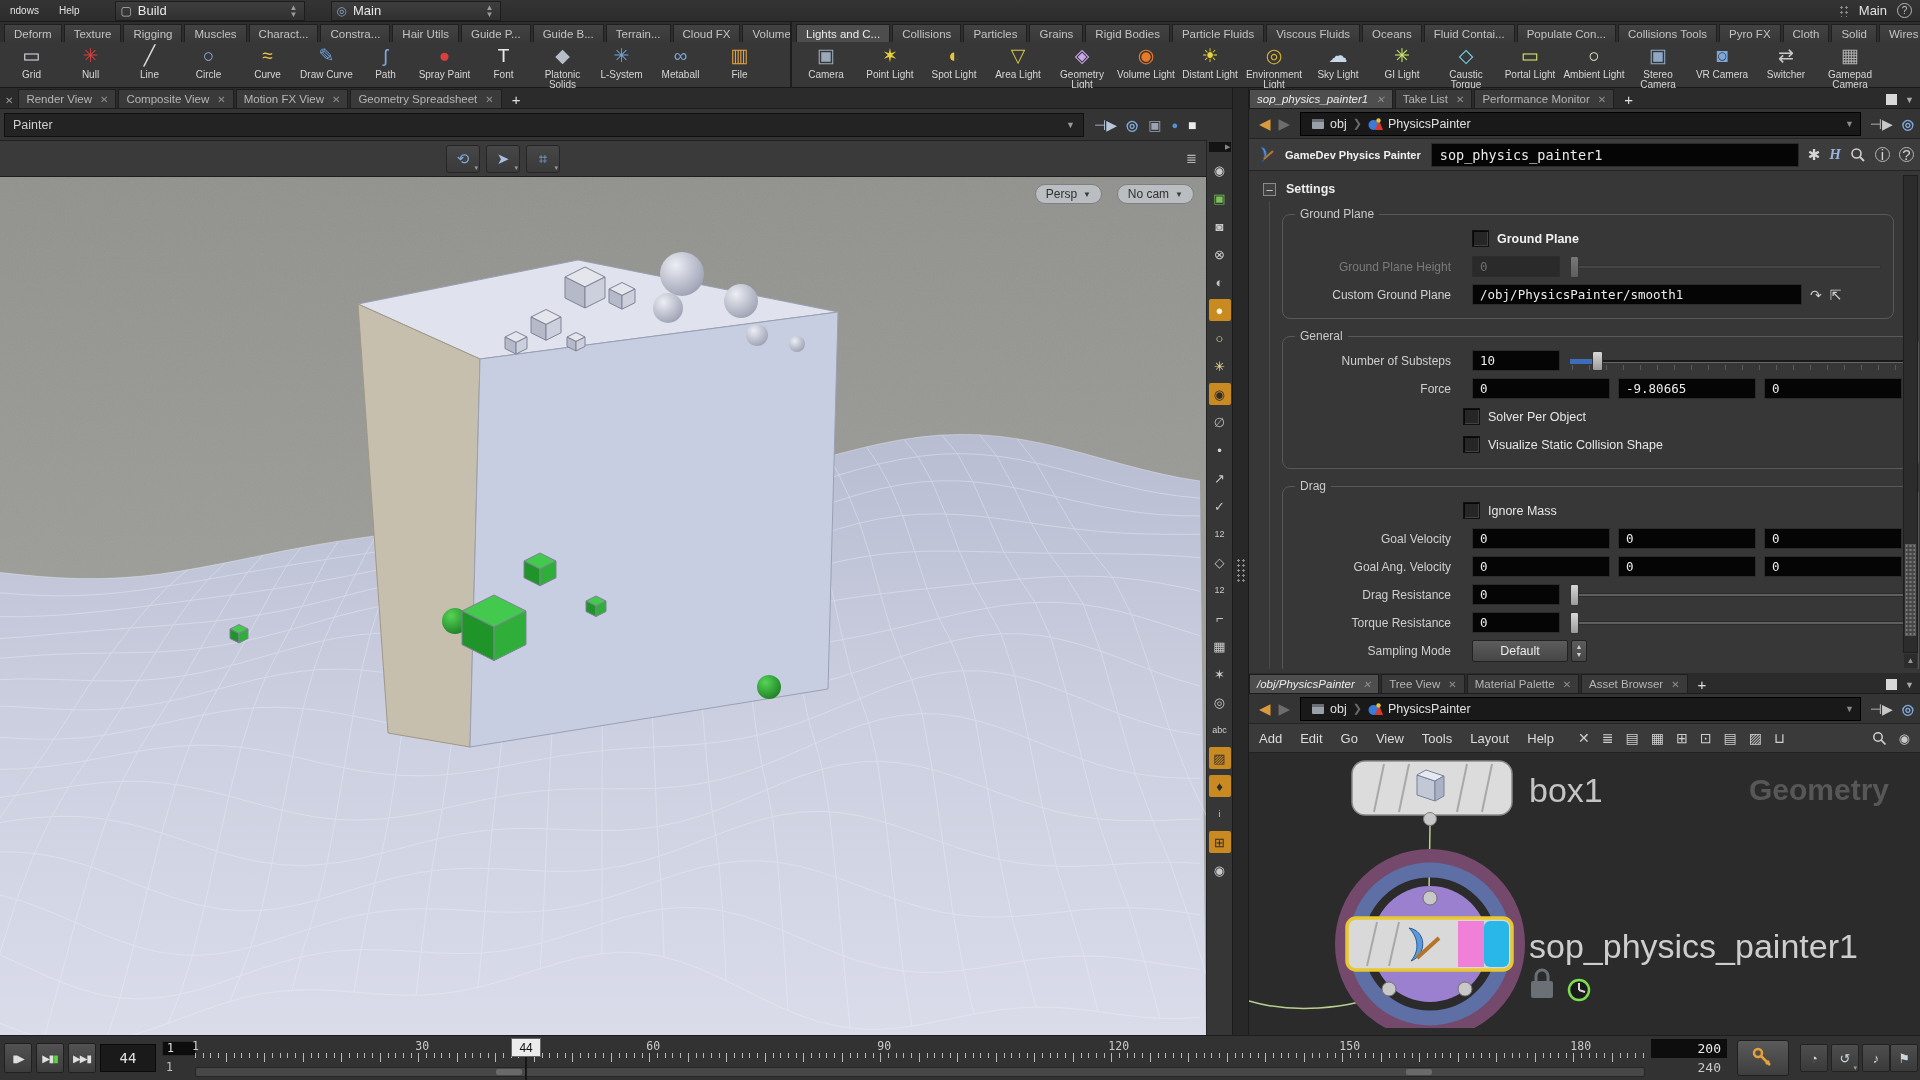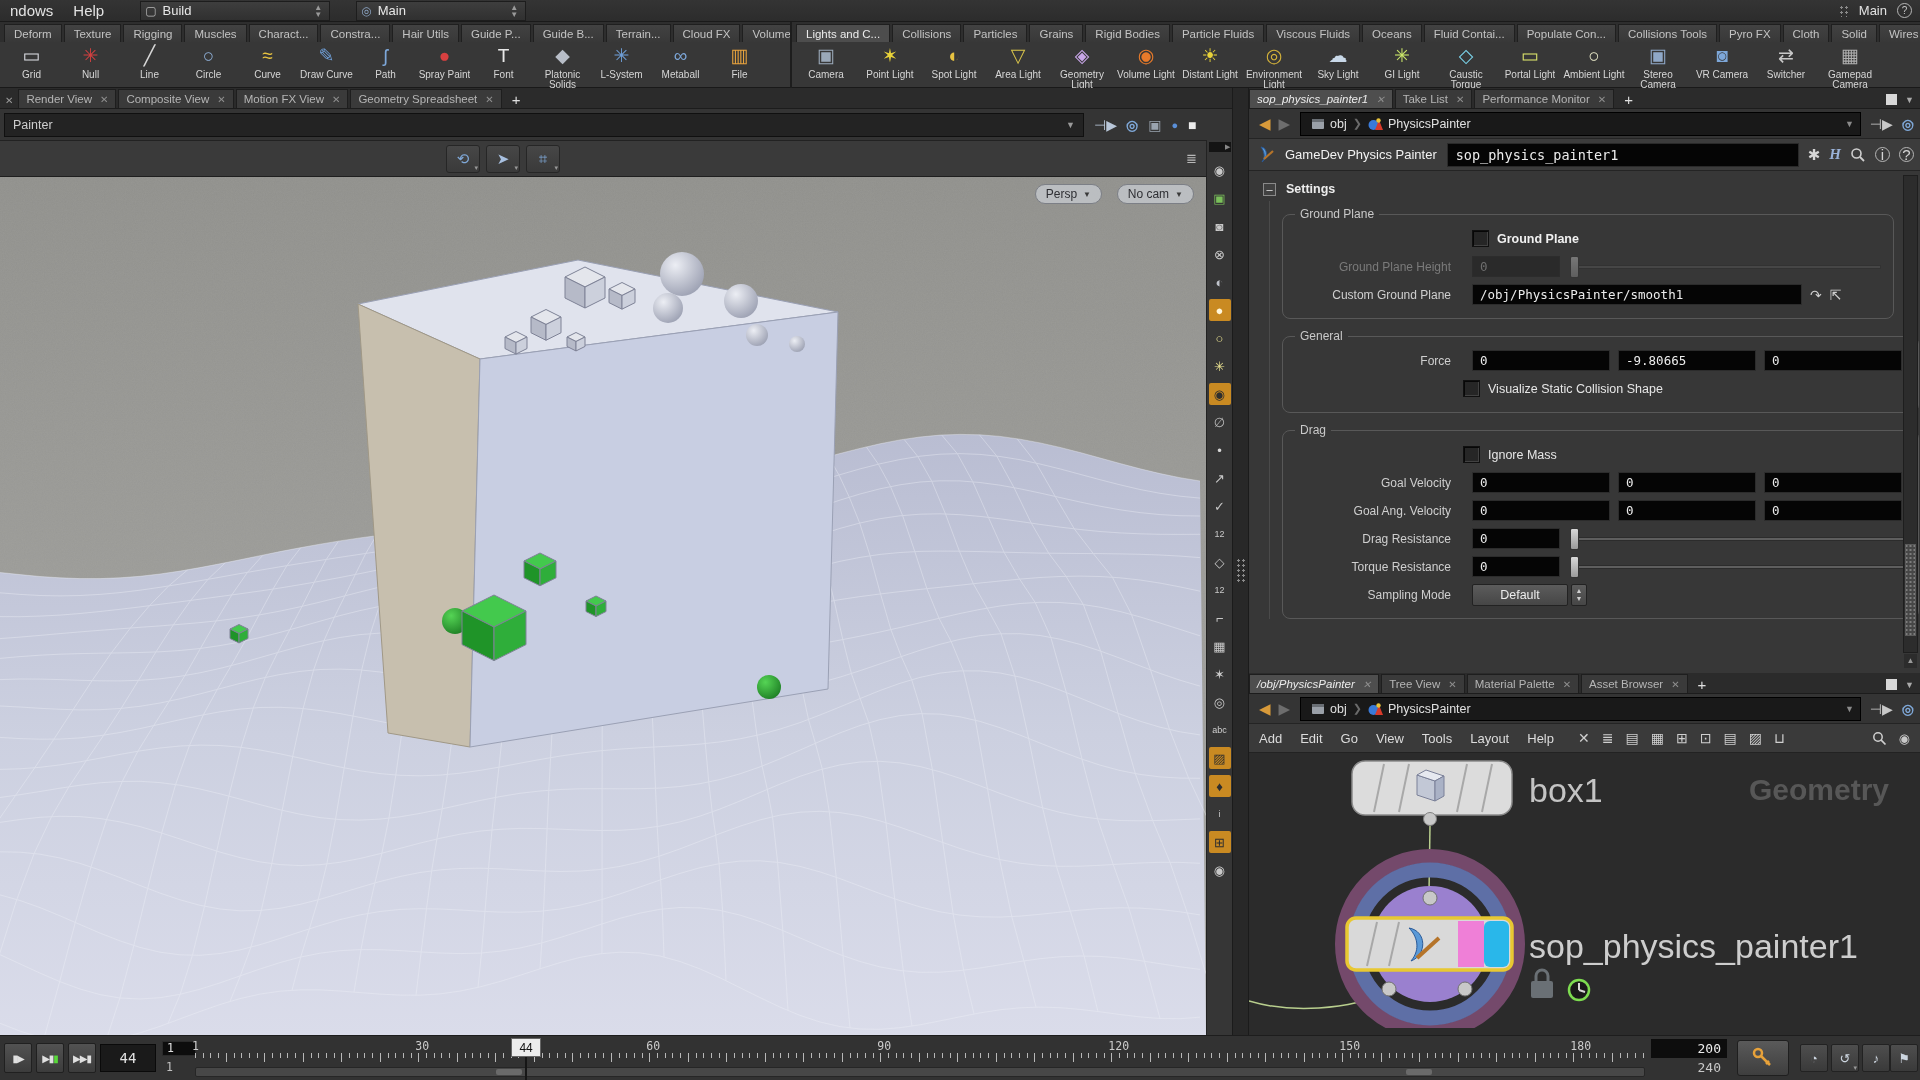--- a/index.html
+++ b/index.html
@@ -5,21 +5,21 @@
   * { margin:0; padding:0; box-sizing:border-box; }
   html,body { width:1920px; height:1080px; overflow:hidden; background:#262626;
     font-family:"Liberation Sans", sans-serif; font-size:12px; color:#cfcfcf; }
   #app { position:relative; width:1920px; height:1080px; background:#313131; }
   .mono { font-family:"DejaVu Sans Mono", monospace; }
 
   
   #menubar { position:absolute; left:0; top:0; width:1920px; height:22px;
     background:linear-gradient(#343434,#2c2c2c); border-bottom:1px solid #1a1a1a;
     display:flex; align-items:center; }
-  .menu-item { padding:0 10px; font-size:15px; color:#e2e2e2; }
+  .menu-item { padding:0 10px; font-size:10px; color:#e2e2e2; }
   .desk-box { display:flex; align-items:center; height:20px; background:linear-gradient(#3e3e3e,#303030);
     border:1px solid #1d1d1d; margin-left:26px; padding:0 4px; min-width:190px; }
   .desk-box .lbl { font-size:13px; color:#e8e8e8; margin-left:6px; flex:1; }
   .spin { color:#9a9a9a; font-size:8px; line-height:7px; text-align:center; width:14px; }
   .mini-ic { color:#b8b8b8; font-size:12px; }
   #menubar-right { margin-left:auto; display:flex; align-items:center; gap:10px; padding-right:8px; }
   .grip-dots { width:10px; height:12px;
     background-image:radial-gradient(#8a8a8a 1px, transparent 1.2px); background-size:5px 5px; }
   .circ { width:15px; height:15px; border:1.4px solid #b5b5b5; border-radius:50%;
     display:inline-flex; align-items:center; justify-content:center; font-size:10px; color:#c5c5c5; }
@@ -103,21 +103,21 @@
   .crumb-field { flex:1; height:24px; background:#191919; border:1px solid #000; display:flex; align-items:center;
     margin-left:6px; padding:0 6px; }
   .chip { display:flex; align-items:center; gap:5px; color:#e0e0e0; font-size:12.5px; padding:0 4px; }
   .chev { color:#6a6a6a; font-size:11px; margin:0 2px; }
   .crumb-field .dd { margin-left:auto; color:#8a8a8a; font-size:9px; }
   .pin-ic, .radial-ic { margin-left:9px; }
   .radial-ic { color:#7fa8d8; font-size:14px; font-weight:bold; }
 
   #param-header { display:flex; align-items:center; height:32px; background:#3c3c3c; border-bottom:1px solid #242424;
     padding:0 6px; }
-  #node-type-label { font-weight:normal; color:#f2f2f2; font-size:13px; margin:0 10px 0 8px; white-space:nowrap; }
+  #node-type-label { font-weight:bold; color:#f2f2f2; font-size:11px; margin:0 10px 0 8px; white-space:nowrap; }
   #node-name-field { flex:1; height:24px; background:#050505; border:1px solid #2a2a2a; color:#ececec;
     display:flex; align-items:center; padding:0 8px; font-size:13.5px; }
   .hdr-ic { margin-left:9px; font-size:15px; color:#d5d5d5; }
   .h-logo { color:#9ab2d8; font-weight:bold; font-family:"Liberation Serif",serif; font-style:italic; }
 
   #param-body { position:relative; height:498px; background:#373737; overflow:hidden; padding:6px 22px 0 10px; }
   #settings-row { display:flex; align-items:center; height:24px; }
   .collapse-box { width:13px; height:13px; background:#414141; border:1px solid #8a8a8a; color:#e8e8e8;
     font-size:11px; line-height:11px; text-align:center; margin:0 10px 0 4px; }
   #settings-label { font-weight:bold; color:#ededed; font-size:12.5px; }
@@ -738,24 +738,38 @@
             <span class="plabel">Custom Ground Plane</span>
             <div class="pfield w-path">/obj/PhysicsPainter/smooth1</div>
             <span class="ic-btn">↷</span>
             <span class="ic-btn">⇱</span>
           </div>
         </fieldset>
 
         <fieldset>
           <legend>General</legend>
           <div class="prow">
+            <span class="plabel">Number of Substeps</span>
+            <div class="pfield w-small">10</div>
+            <div class="slider">
+              <div class="rail"></div>
+                <div class="bluefill" style="width:26px"></div>
+              <div class="handle" style="left:22px"></div>
+                <div class="ticks"></div>
+            </div>
+          </div>
+          <div class="prow">
             <span class="plabel">Force</span>
             <div class="pfield w-trio">0</div>
             <div class="pfield w-trio">-9.80665</div>
             <div class="pfield w-trio">0</div>
+          </div>
+          <div class="prow indent">
+            <span class="chk"></span>
+            <span class="chk-label">Solver Per Object</span>
           </div>
           <div class="prow indent">
             <span class="chk"></span>
             <span class="chk-label">Visualize Static Collision Shape</span>
           </div>
         </fieldset>
 
         <fieldset>
           <legend>Drag</legend>
           <div class="prow indent">

